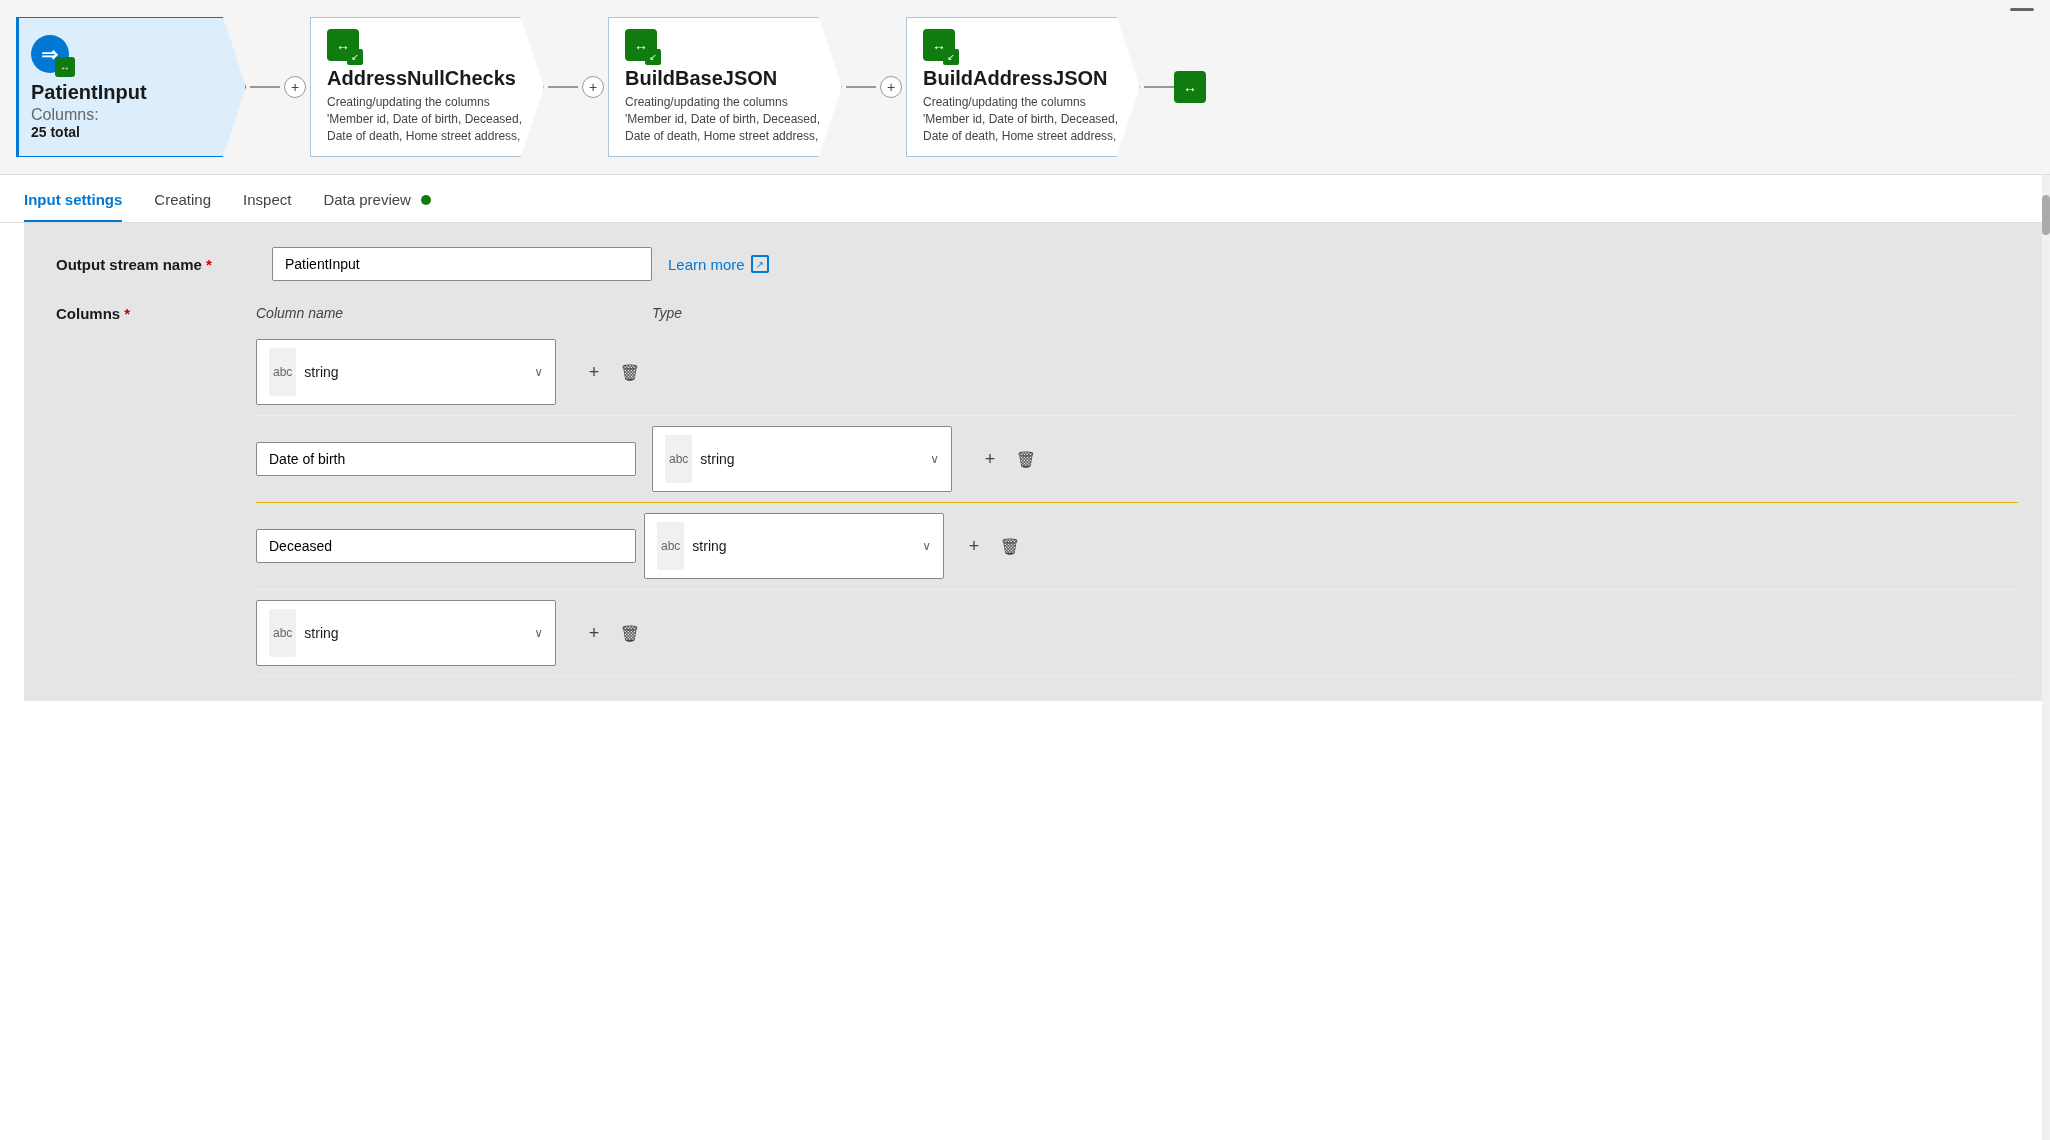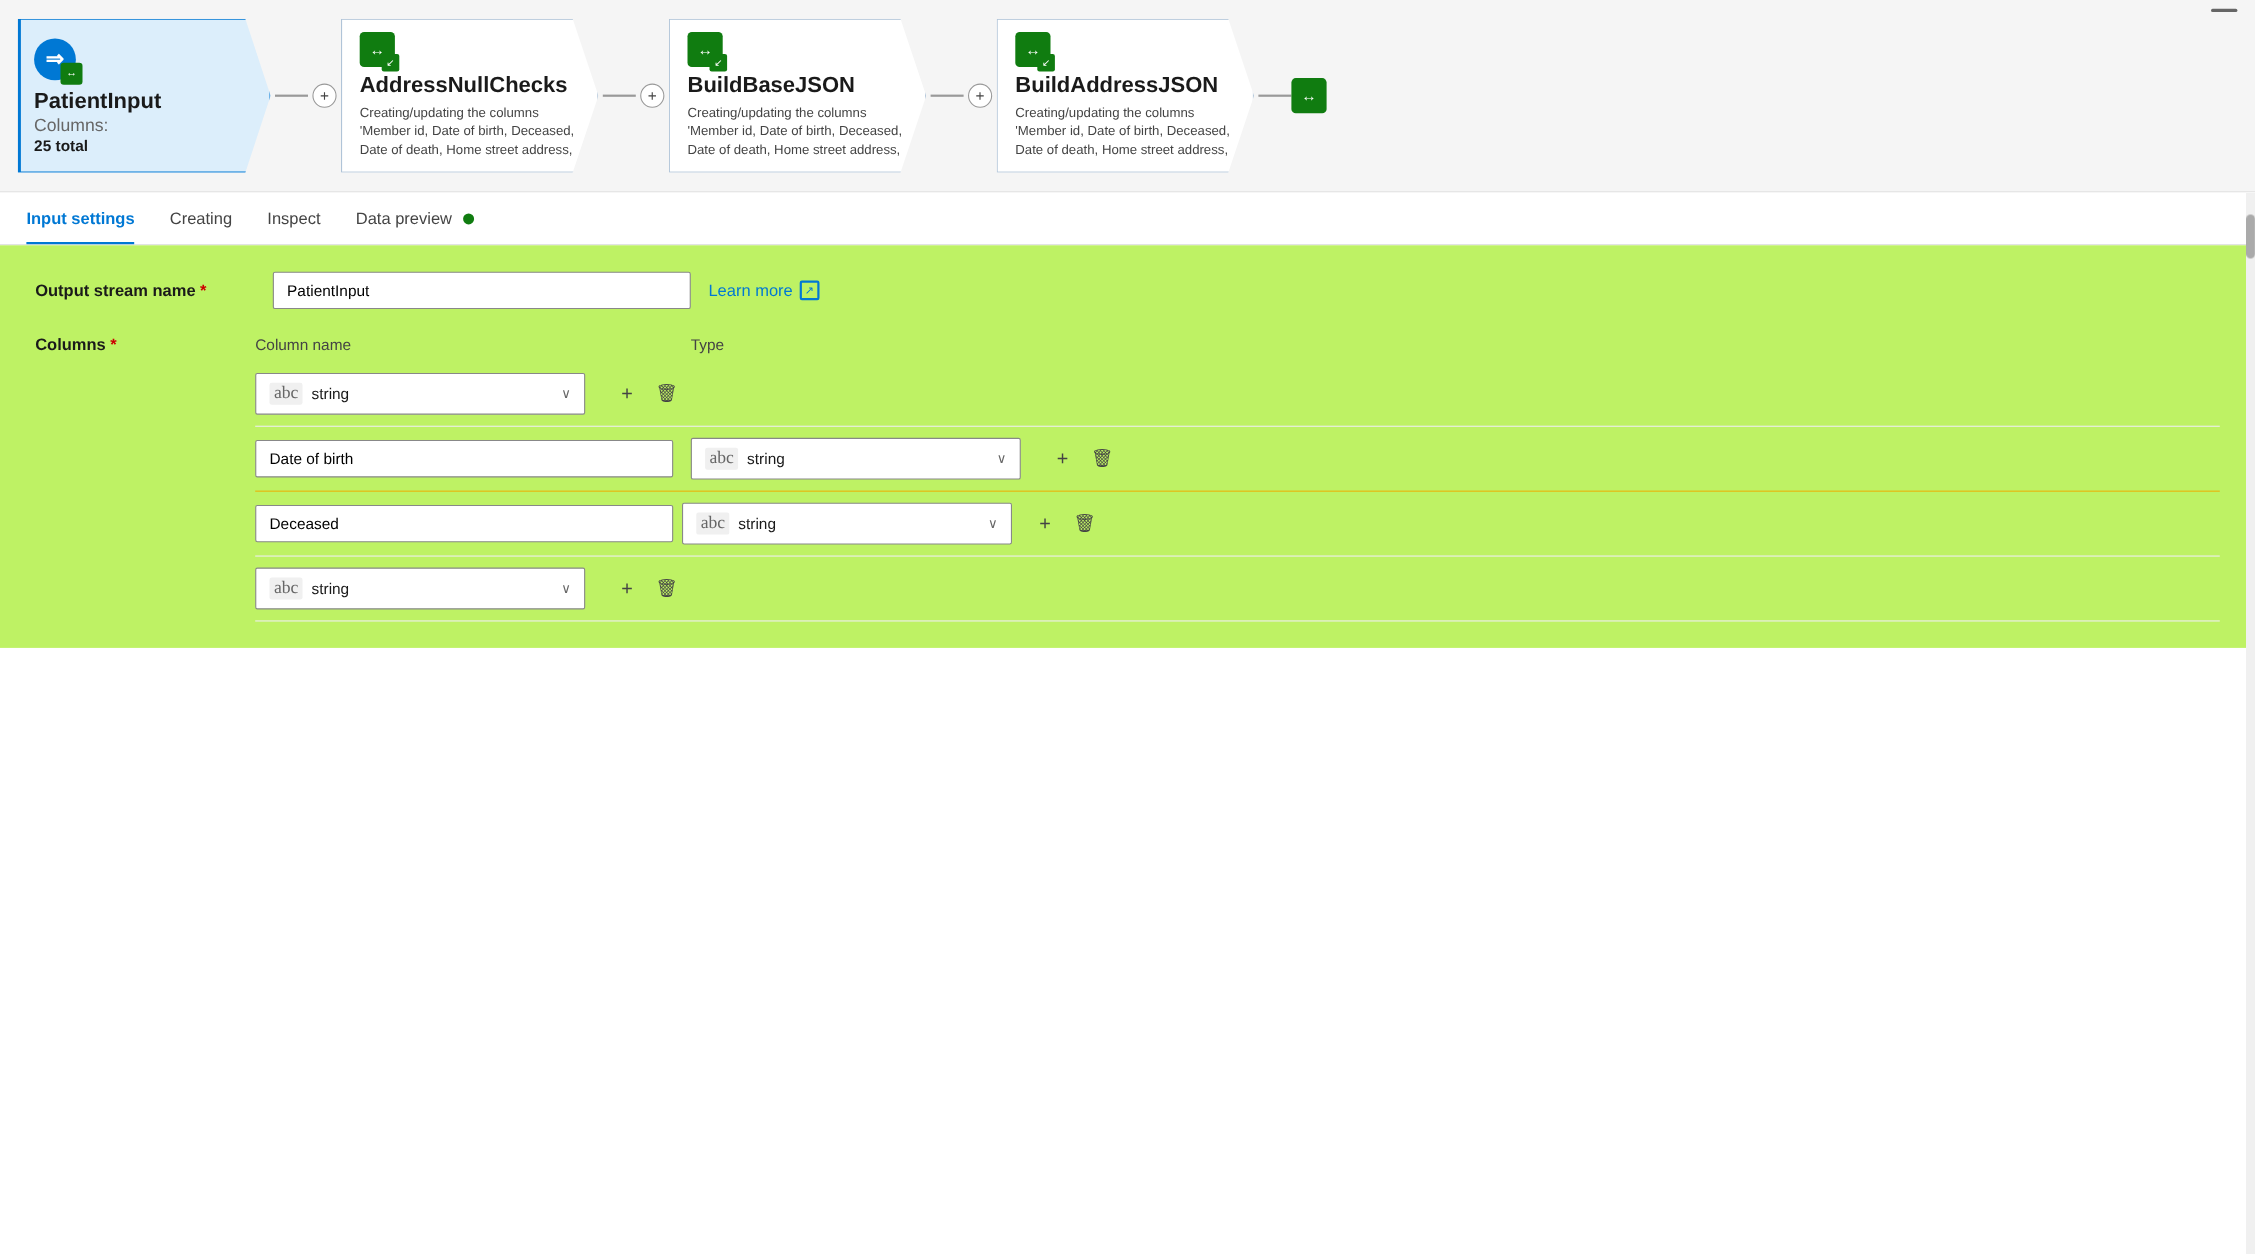--- a/index.html
+++ b/index.html
@@ -130,21 +130,22 @@
       height: 10px;
       background: #107c10;
       border-radius: 50%;
       display: inline-block;
       margin-left: 6px;
     }
 
     
     .main-content {
       padding: 24px 32px;
-      background: #bef264;
+      background: #e5e5e5;
+      margin-left: 24px;
     }
 
     .form-row {
       display: flex;
       align-items: center;
       margin-bottom: 24px;
       gap: 16px;
     }
 
     .form-label {
@@ -210,25 +211,25 @@
       background: white;
     }
 
     .type-select-left {
       display: flex;
       align-items: center;
       gap: 8px;
     }
 
     .type-badge {
-      font-size: 16px;
+      font-size: 12px;
       color: #666;
-      font-family: Liberation Serif, serif;
+      font-family: Liberation Sans, sans-serif;
       background: #f0f0f0;
-      padding: 1px 4px;
+      padding: 17px 4px;
       border-radius: 2px;
     }
 
     .chevron-down {
       font-size: 12px;
       color: #666;
     }
 
     .action-icons {
       display: flex;
@@ -383,21 +384,21 @@
     </a>
   </div>
 
   <div class="columns-section">
     <div style="display:flex;align-items:flex-start;">
       <div class="columns-label">
         <span>Columns</span><span class="required-star">*</span>
       </div>
       <div style="flex:1;">
 
-        <div style="display:flex;gap:16px;margin-bottom:4px;padding:0 0 4px 0;">
+        <div style="display:flex;gap:16px;margin-bottom:4px;padding:0 0 4px 0;font-style:italic;">
           <div style="width:380px;font-size:14px;color:#444;">Column name</div>
           <div style="width:300px;font-size:14px;color:#444;">Type</div>
         </div>
 
         <div style="display:flex;align-items:center;gap:16px;padding:10px 0;border-bottom:1px solid #eee;">
           <div class="type-select">
             <div class="type-select-left">
               <span class="type-badge">abc</span>
               <span>string</span>
             </div>

